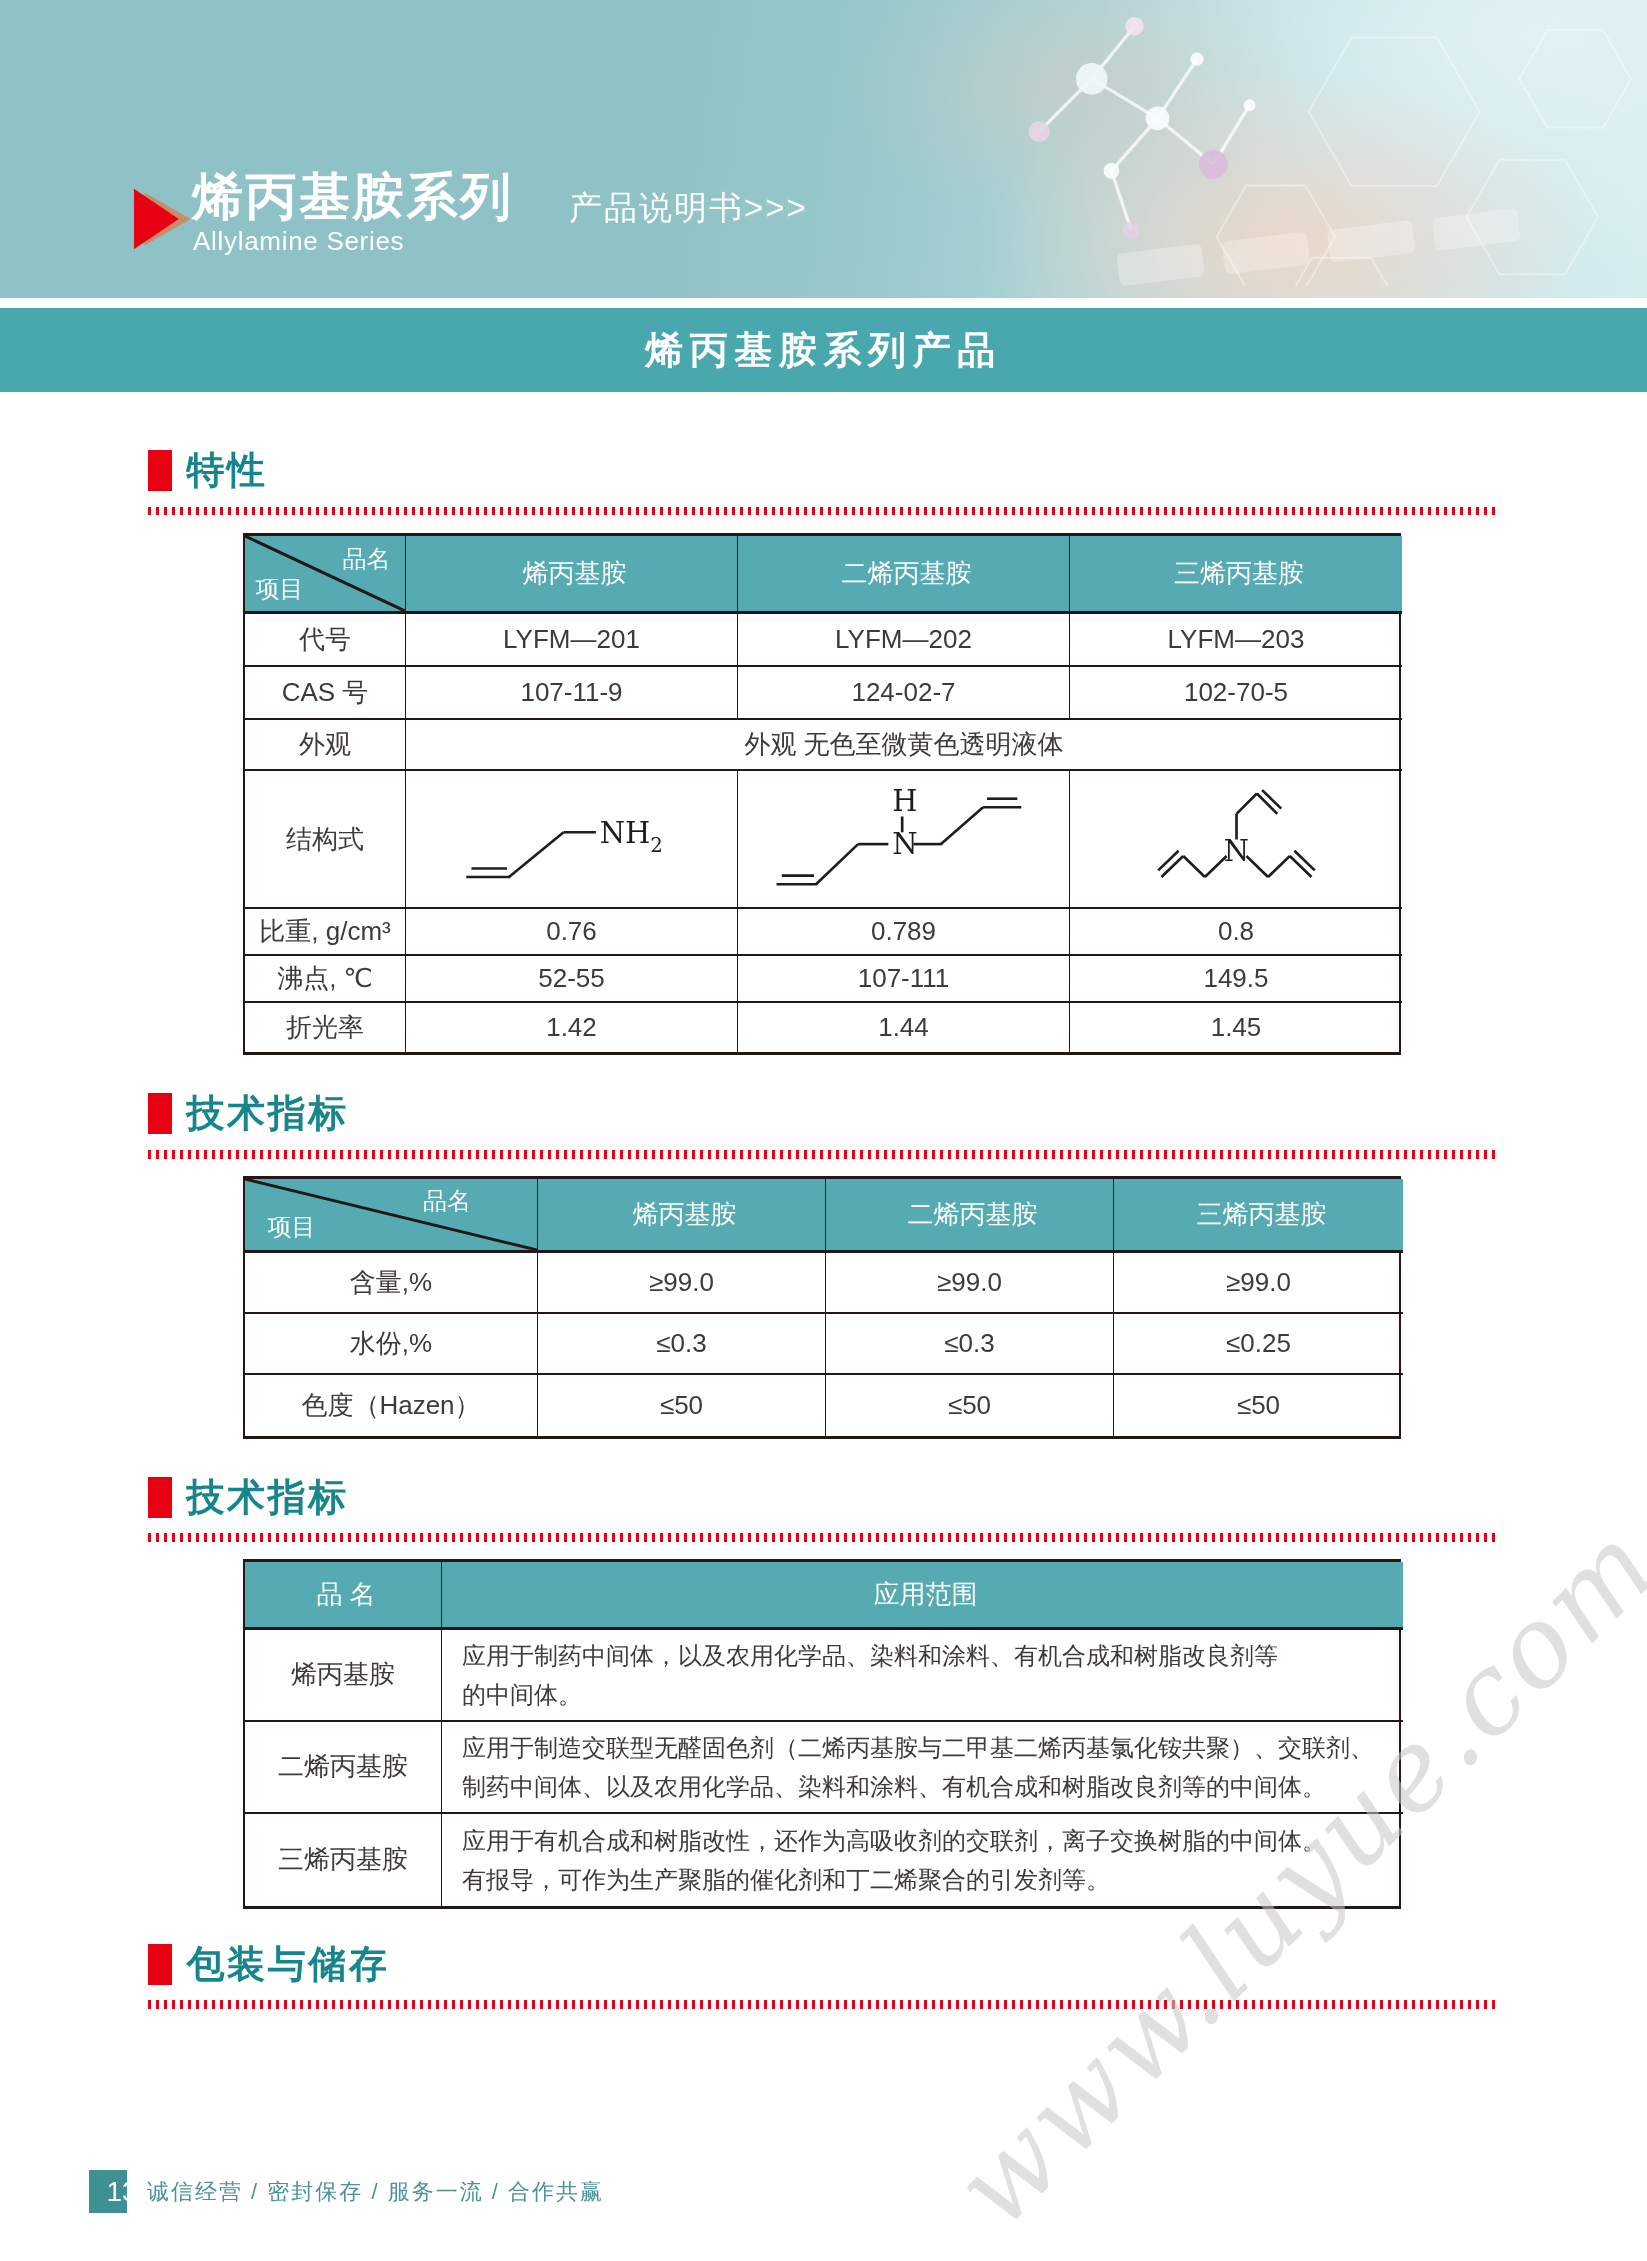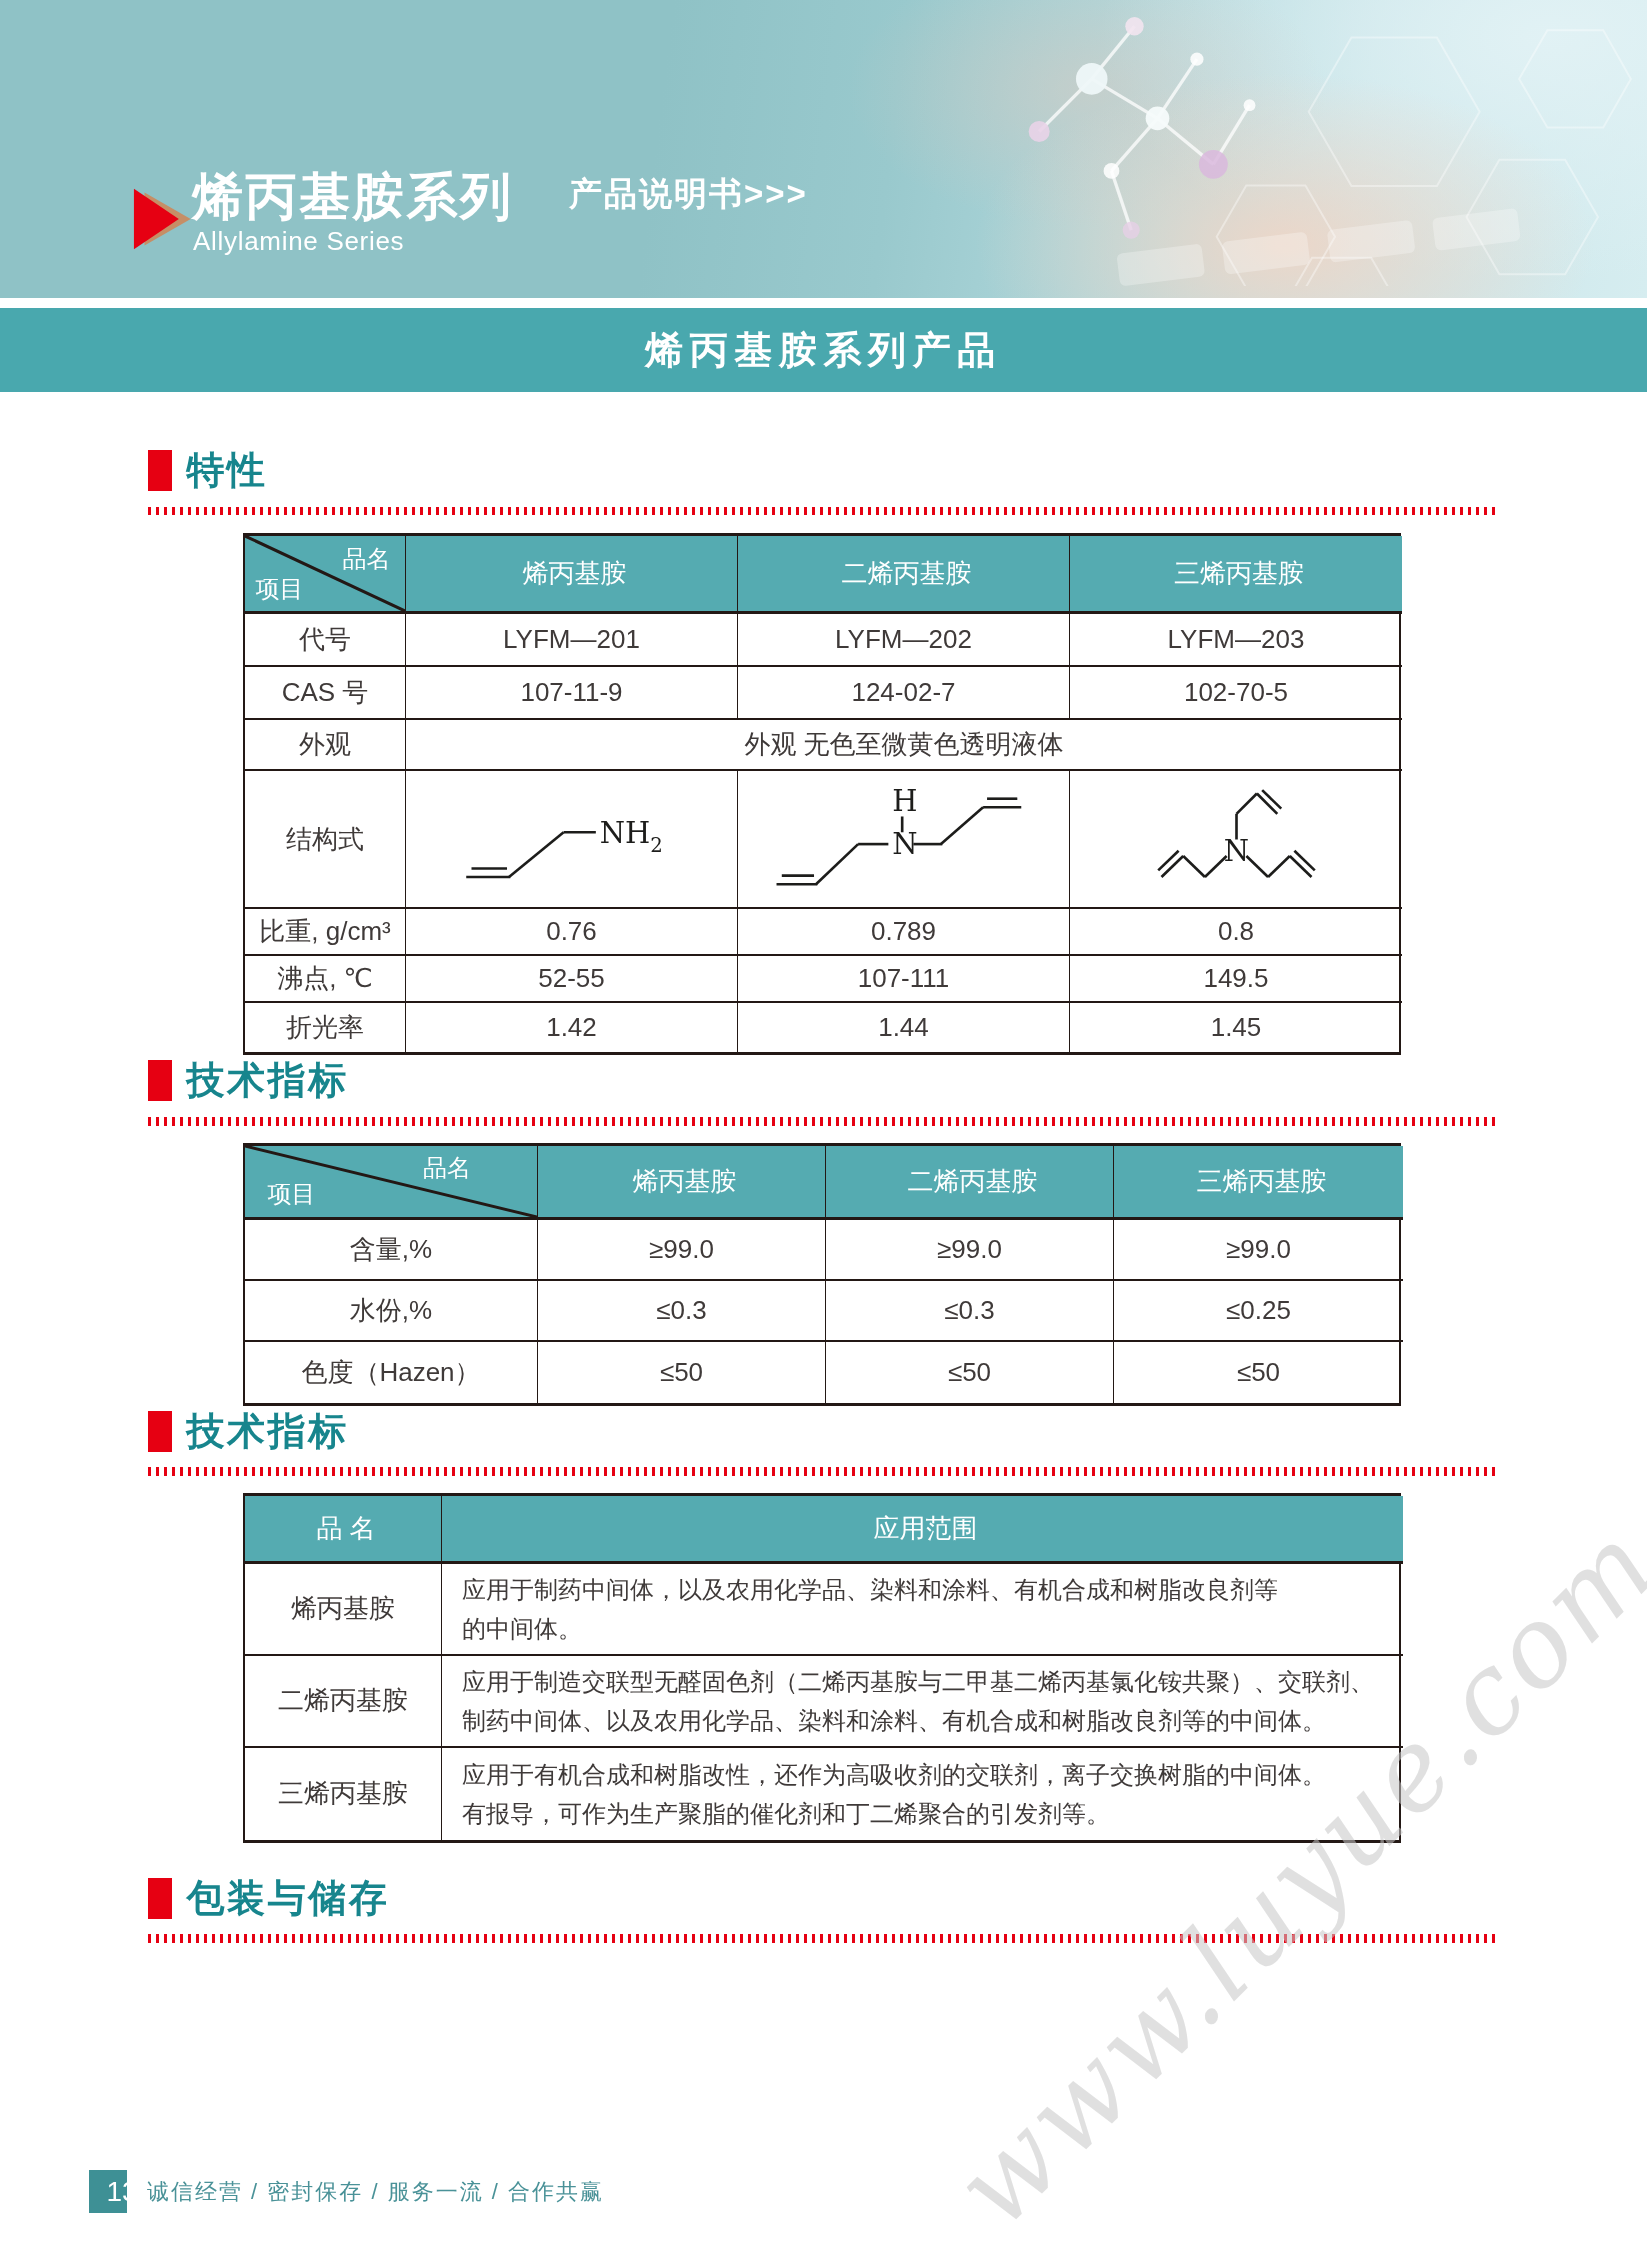--- a/index.html
+++ b/index.html
@@ -16,32 +16,32 @@
       radial-gradient(ellipse 500px 276px at 78% 82%, rgba(243,213,196,.85), rgba(243,213,196,0) 62%),
       radial-gradient(ellipse 342px 197px at 66% 30%, rgba(226,200,188,.45), rgba(226,200,188,0) 70%),
       radial-gradient(ellipse 625px 342px at 94% 12%, rgba(226,242,245,.95), rgba(226,242,245,0) 72%),
       linear-gradient(97deg,#8fc2c6 0%,#8fc2c6 40%,#99c9cd 54%,#b0d7db 68%,#c7e4e8 82%,#d6edf0 100%);
   }
   .header-art { position:absolute; inset:0; }
   .header-inner { position:absolute; inset:0; }
   .arrow-icon { position:absolute; left:130px; top:186px; }
   .title-cn { position:absolute; left:192px; top:163px; font-size:51px; font-weight:bold; color:#ffffff; letter-spacing:2.6px; }
   .title-en { position:absolute; left:193px; top:226px; font-size:26px; color:#ffffff; letter-spacing:0.7px; }
-  .subtitle  { position:absolute; left:569px; top:172px; font-size:33px; font-weight:bold; color:#ffffff; letter-spacing:2px; }
+  .subtitle  { position:absolute; left:569px; top:186px; font-size:33px; font-weight:normal; color:#ffffff; letter-spacing:2px; }
   .header-gap { height:10px; background:#ffffff; }
 
   
   .banner {
     height:84px; background:#49a8ae; display:flex; align-items:center; justify-content:center;
   }
   .banner span { color:#ffffff; font-size:38px; font-weight:bold; letter-spacing:6.6px; }
 
   
   .content { padding:0 148px; position:relative; }
-  .section { }
+  .section { margin-top:33px; }
   .section.first { margin-top:53px; }
   .section.pack { margin-top:30px; }
   .sec-head { display:flex; align-items:center; }
   .red-block { width:24px; height:41px; background:#e60012; margin-right:14.5px; flex:0 0 auto; }
   .sec-title { font-size:38px; font-weight:bold; color:#17858d; letter-spacing:2.6px; }
   .dotted {
     margin-top:10.5px; height:8.6px;
     background:repeating-linear-gradient(90deg,#e60012 0 3.3px,transparent 3.3px 8px);
   }
 

